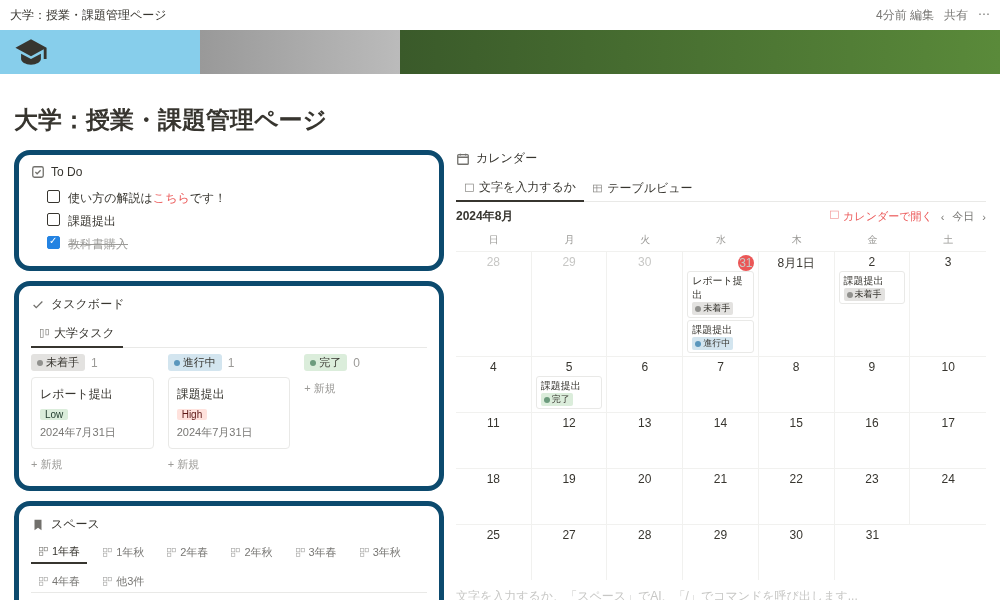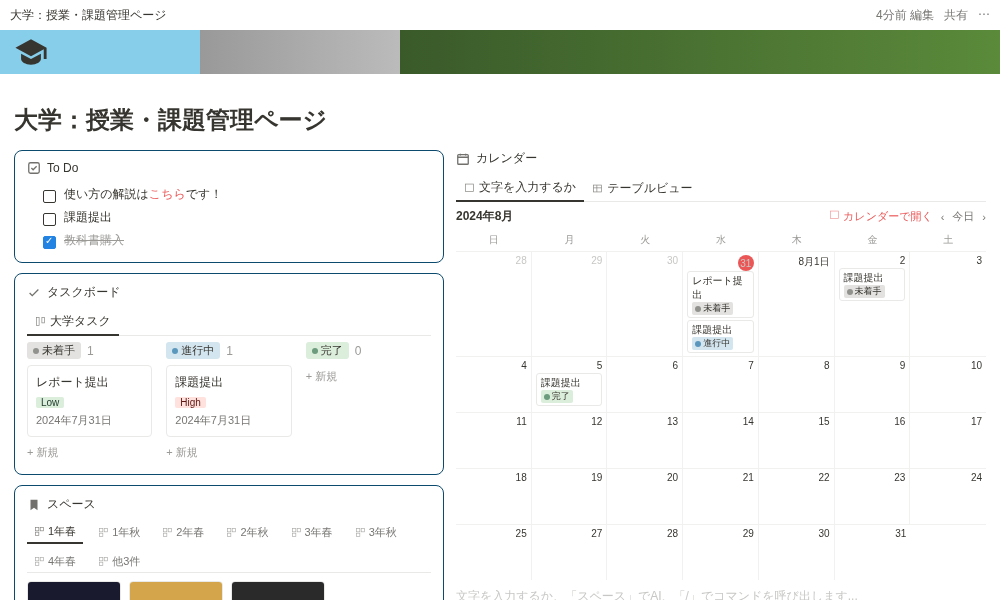--- a/index.html
+++ b/index.html
@@ -6,24 +6,24 @@
 body{background:#fff;color:#37352f;font-size:13px}
 .topbar{height:30px;display:flex;align-items:center;padding:0 10px;font-size:12px;color:#37352f;justify-content:space-between}
 .topbar-left{display:flex;align-items:center;gap:6px}
 .topbar-right{display:flex;align-items:flex-start;gap:10px;color:#787774}
 .banner{height:44px;background:linear-gradient(to right,#87ceeb 0%,#87ceeb 20%,#999 20%,#bbb 40%,#3a5a2a 40%,#5a8a3a 100%);position:relative;overflow:hidden}
 .icon-cap{width:34px;height:34px;position:absolute;left:14px;top:35px;z-index:2}
 .page-title{font-size:24px;font-weight:700;padding:30px 14px 14px 14px}
 .columns{display:flex;gap:12px;padding:0 14px}
 .col-left{width:430px;display:flex;flex-direction:column;gap:10px}
 .col-right{flex:1}
-.block{border:1px solid #0c4a6e;border-radius:8px;padding:10px 12px}
+.block{border:5px solid #0c4a6e;border-radius:16px;padding:10px 12px}
 .block-h{display:flex;align-items:center;gap:6px;font-size:12px;color:#37352f;margin-bottom:8px}
 .block-h .ico{width:14px;height:14px;opacity:.7}
-.todo-item{display:flex;align-items:flex-end;gap:8px;padding:3px 0 3px 16px;font-size:12px}
+.todo-item{display:flex;align-items:flex-start;gap:8px;padding:3px 0 3px 16px;font-size:12px}
 .cbox{width:13px;height:13px;border:1.5px solid #37352f;border-radius:2px;flex-shrink:0;position:relative}
 .cbox.ck{background:#2383e2;border-color:#2383e2}
 .cbox.ck::after{content:"✓";color:#fff;position:absolute;left:1px;top:-2px;font-size:10px}
 .link-red{color:#eb5757}
 .tabs{display:flex;gap:0;font-size:12px;color:#787774;border-bottom:1px solid #e9e9e7;margin-bottom:6px}
 .tab{padding:4px 8px;cursor:pointer;display:flex;align-items:center;gap:4px}
 .tab.active{color:#37352f;border-bottom:2px solid #37352f;margin-bottom:-1px}
 .kanban{display:flex;gap:14px}
 .kcol{flex:1}
 .kcol-h{display:flex;align-items:center;gap:6px;font-size:12px;margin-bottom:6px}
@@ -50,21 +50,21 @@
 .cal-tabs{display:flex;gap:0;font-size:12px;border-bottom:1px solid #e9e9e7;margin:4px 0 2px 0}
 .cal-head{display:flex;justify-content:space-between;align-items:center;padding:4px 0}
 .cal-month{font-size:12px;font-weight:600}
 .cal-actions{display:flex;gap:8px;font-size:11px;color:#787774;align-items:center}
 .cal-open{color:#eb5757}
 .cal-dow{display:grid;grid-template-columns:repeat(7,1fr);font-size:10px;color:#9b9a97;text-align:center;padding:4px 0}
 .cal-weeks{display:flex;flex-direction:column}
 .cal-week{display:grid;grid-template-columns:repeat(7,1fr);min-height:56px;border-top:1px solid #f1f1ef}
 .cal-day{border-right:1px solid #f1f1ef;padding:3px 4px;font-size:10px;position:relative}
 .cal-day:last-child{border-right:none}
-.cal-daynum{text-align:right;color:#37352f;font-size:10px}
+.cal-daynum{text-align:center;color:#37352f;font-size:12px}
 .cal-day.other .cal-daynum{color:#c7c7c5}
 .cal-daynum.today{background:#eb5757;color:#fff;border-radius:50%;width:16px;height:16px;display:inline-flex;align-items:center;justify-content:center;float:right}
 .cal-event{background:#fff;border:1px solid #e9e9e7;border-radius:3px;padding:2px 4px;margin-top:2px;font-size:10px;clear:both}
 .cal-event .etag{font-size:9px;padding:0 3px;border-radius:2px;display:inline-flex;align-items:center;gap:2px}
 .sm-ico{width:11px;height:11px;opacity:.6}
 .placeholder{color:#c7c7c5;font-size:12px;padding:8px 0}
 </style>
 </head>
 <body>
 

